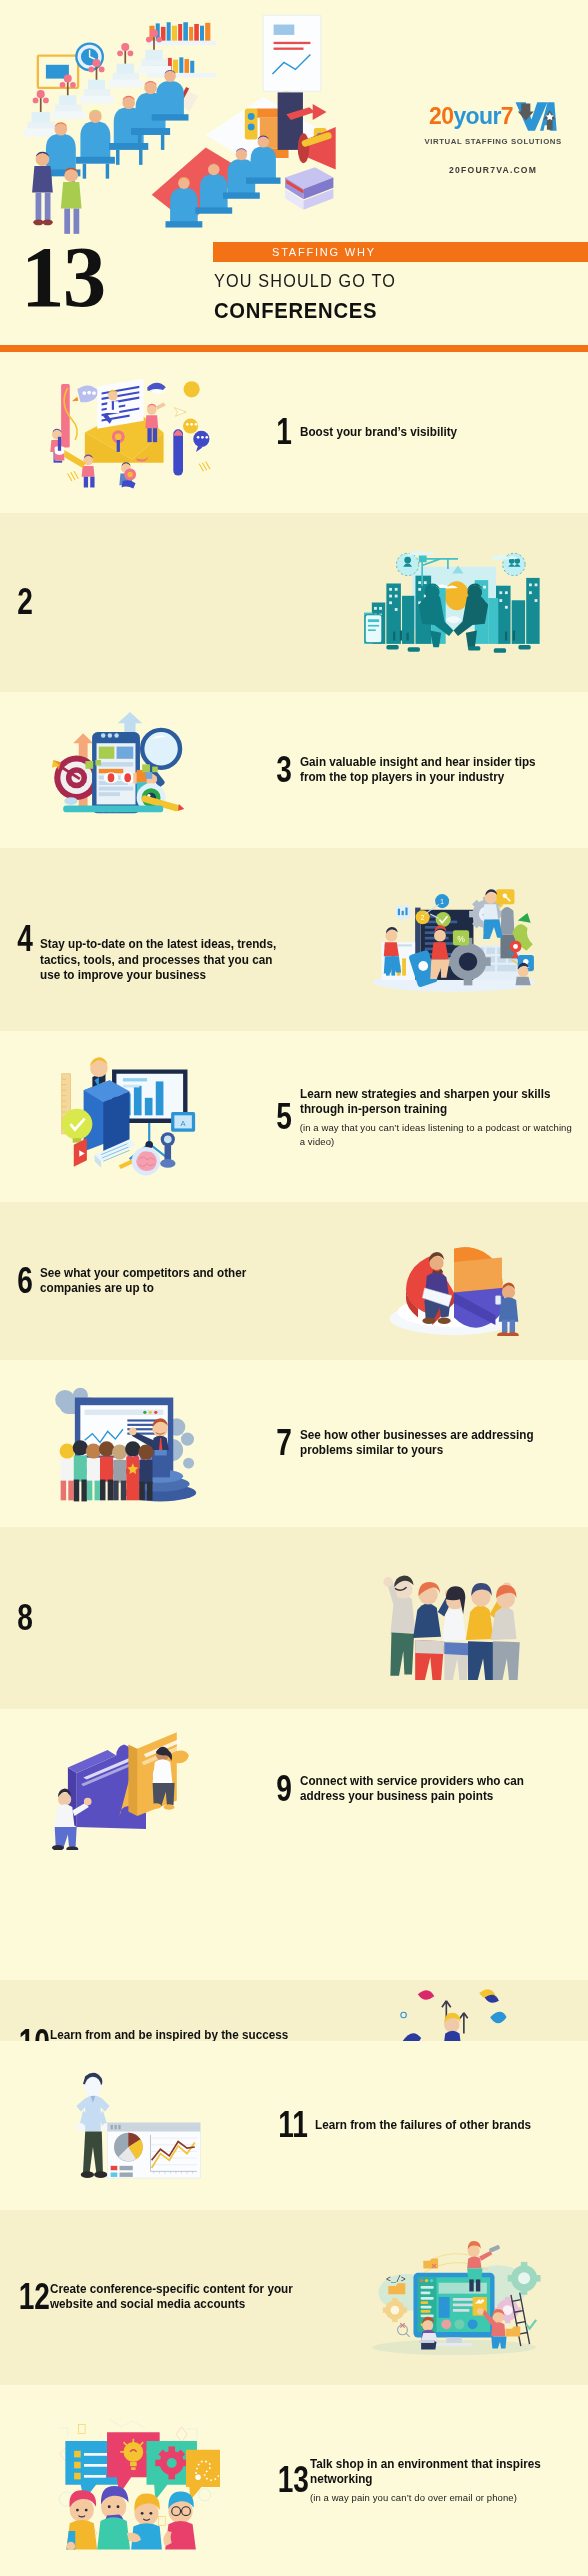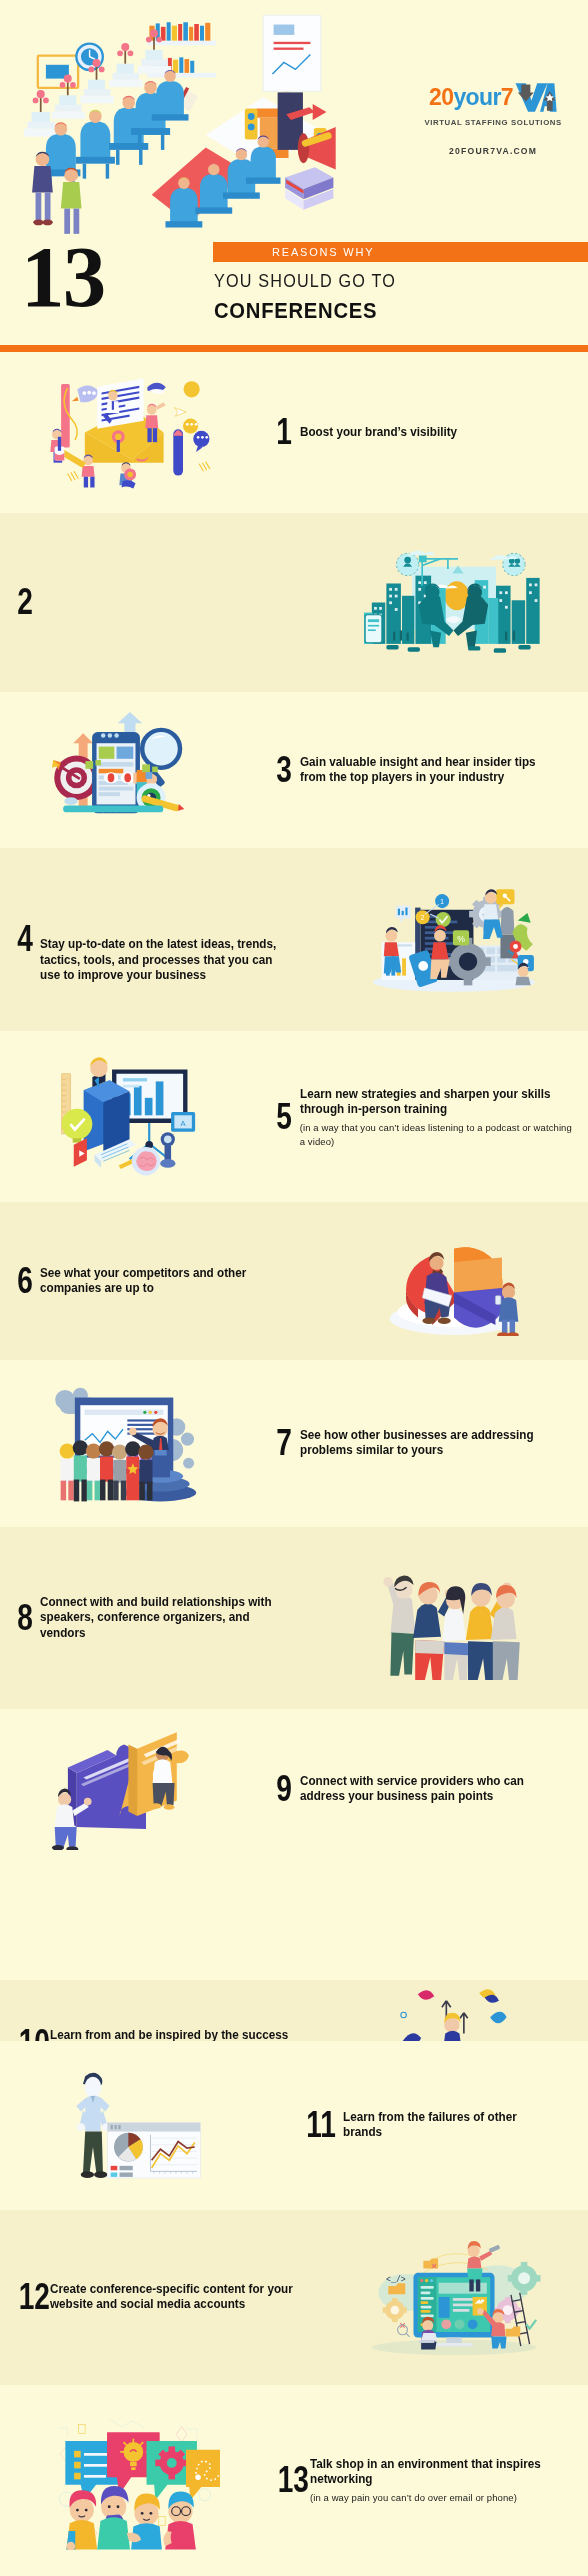--- a/index.html
+++ b/index.html
@@ -8,21 +8,21 @@
     width:589px; height:2576px; position:relative; overflow:hidden;
     font-family:"Liberation Sans", sans-serif;
     background:#FDFAD9;
   }
   #page { width:589px; height:2576px; position:relative; background:#FDFAD9; }
 
   
   .header { position:absolute; left:0; top:0; width:589px; height:236px; background:#FDFAD9; }
   .hero-art { position:absolute; left:16px; top:4.6px; width:322px; height:230px; }
   .brand { position:absolute; right:18.4px; top:81px; width:155px; text-align:center; }
-  .brand-logo { display:flex; align-items:center; justify-content:center; height:32px; }
+  .brand-logo { display:flex; align-items:center; justify-content:center; height:32px;margin-top:19px; }
   .logo-word { font-family:"Liberation Sans", sans-serif; font-weight:bold; font-size:23px; letter-spacing:-0.6px; line-height:1; }
   .lw-o { color:#F47216; }
   .lw-b { color:#2B95D6; }
   .logo-va { position:relative; margin-left:1.2px; }
   .brand-tag { font-size:7.8px; font-weight:bold; letter-spacing:0.6px; color:#4a4a4a; margin-top:5.2px; }
   .brand-url { font-size:8.6px; font-weight:bold; letter-spacing:1.2px; color:#3a3a3a; margin-top:18.4px; }
 
   
   .titleblock { position:absolute; left:0; top:235px; width:589px; height:118px; }
   .big13 { position:absolute; left:21px; top:-2.3px; font-family:"Liberation Serif", serif;
@@ -305,21 +305,21 @@
       </div>
       <div class="brand-tag">VIRTUAL STAFFING SOLUTIONS</div>
       <div class="brand-url">20FOUR7VA.COM</div>
     </div>
   </div>
 
   <div class="titleblock">
     <div class="big13">13</div>
   </div>
   <div class="orangebar">
-    <span>REASONS WHY</span>
+    <span>STAFFING WHY</span>
   </div>
   <div class="t-line2">YOU SHOULD GO TO</div>
   <div class="t-line3">CONFERENCES</div>
   <div class="rule"></div>
 
   <div id="rows">
       <div class="row base" style="top: 352px; height: 161px;">
         <div class="cell-art" style="flex: 0 0 46%; height: 100%;">
           <svg viewBox="0 0 330 210" width="178" height="114">
  <rect x="28" y="14" width="16" height="118" rx="3" fill="#F4748A"></rect>
@@ -931,23 +931,20 @@
         <div class="cell-txt" style="flex: 1 1 auto; padding: 0px 15px 0px 3.5px;">
           <div class="num" style="margin-right: 5.8px; min-width: 19.5px; text-align: center;">7</div>
           <div style="flex: 1 1 auto;">
             <div class="txt">See how other businesses are addressing problems similar to yours</div>
           </div>
         </div>
       </div>
       <div class="row alt" style="top: 1527px; height: 182px;">
         <div class="cell-txt" style="flex: 1 1 auto; padding: 0px 5.8px 0px 15px;">
           <div class="num" style="margin-right: 5.8px; min-width: 19.5px; text-align: center;">8</div>
-          <div style="flex: 1 1 auto;">
-            <div class="txt">Connect with and build relationships with speakers, conference organizers, and vendors</div>
-          </div>
         </div>
         <div class="cell-art" style="flex: 0 0 46%; height: 100%;">
           <svg viewBox="0 0 280 230" width="152" height="124">
  <g>
               <path d="M28 86 q14 -22 34 -6 l6 62 l-46 2z" fill="#D8D4CB"></path>
   <circle cx="46" cy="62" r="17" fill="#EEDCC8"></circle>
               <path d="M29 58 q18 -22 36 -4 q-2 -18 -18 -18 q-18 2 -18 22z" fill="#3A3A3A"></path>
   <path d="M30 60 q12 8 22 -2" stroke="#3A3A3A" stroke-width="3" fill="none"></path>
   <path d="M28 92 L16 52 l10 -4 l12 36z" fill="#D8D4CB"></path>
               <circle cx="18" cy="48" r="9" fill="#EEDCC8"></circle>
@@ -1086,21 +1083,21 @@
   <path d="M44 188 q18 -12 34 0 l2 34 l-38 0z" fill="#2BB8E8"></path>
   <path d="M42 222 l40 0 l-2 8 l-38 0z" fill="#2B3A5A"></path>
   <path d="M70 192 L82 172 l8 4 l-12 22z" fill="#2BB8E8"></path>
   <circle cx="86" cy="170" r="7" fill="#8A5A3A"></circle>
  </g>
  <circle cx="96" cy="212" r="13" fill="#F4C430" stroke="#E09020" stroke-width="2"></circle>
             <text x="96" y="218" font-size="13" fill="#E09020" text-anchor="middle" font-family="Liberation Serif">$</text>
 </svg>
         </div>
       </div>
-      <div class="row base" style="top: 2041px; height: 169px; gap: 28px;">
+      <div class="row base" style="top: 2041px; height: 169px;">
         <div class="cell-art" style="flex: 0 0 46%; height: 100%;">
           <svg viewBox="0 0 300 220" width="166" height="122">
  <g>
   <path d="M60 20 q18 -14 30 4 q4 12 -6 14 l-28 -4z" fill="#2B3A5A"></path>
   <ellipse cx="74" cy="40" rx="15" ry="19" fill="#F4F7FB"></ellipse>
   <path d="M60 60 q16 -10 30 0 l14 14 l-8 10 l-8 -8 l0 44 l-28 0 l0 -44 l-8 8 l-8 -10z" fill="#C6DCF2"></path>
   <path d="M70 56 l8 0 l-4 12z" fill="#9BB8D6"></path>
   <path d="M56 82 l-6 26 l8 4 l8 -20z" fill="#C6DCF2"></path>
   <path d="M92 82 l8 26 l-8 4 l-8 -20z" fill="#C6DCF2"></path>
   <circle cx="52" cy="112" r="7" fill="#F4F7FB"></circle>

